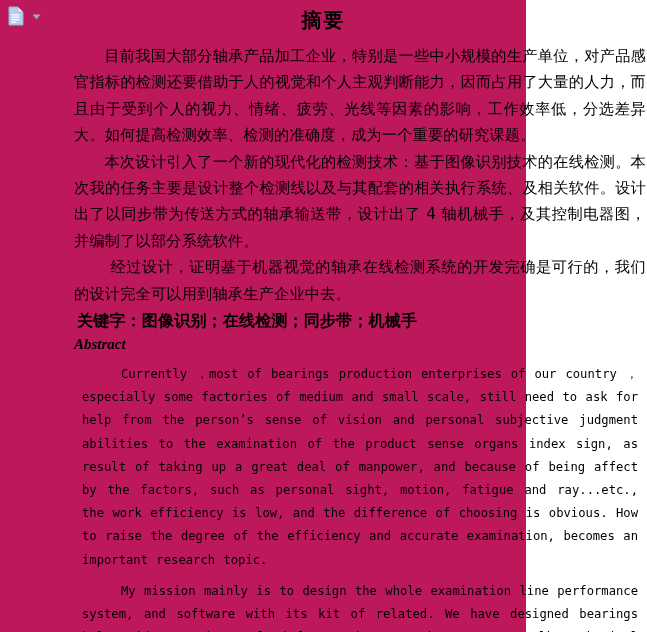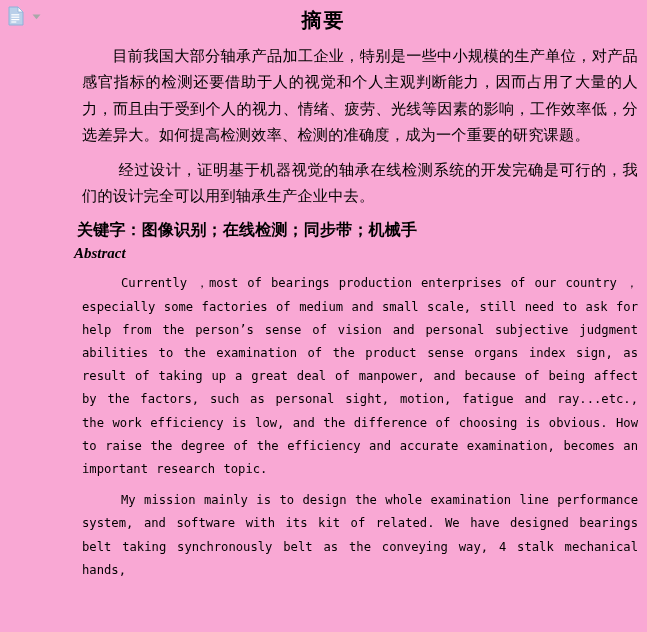--- a/index.html
+++ b/index.html
@@ -10,23 +10,23 @@
   body {
     width: 647px;
     height: 632px;
     overflow: hidden;
     font-family: "Liberation Serif", serif;
     color: #000000;
   }
 
   #page {
     position: relative;
-    width: 647px;
+    width: 526px;
     height: 632px;
-    background: #f9a8d4;
+    background: #be185d;
   }
 
   
   .doc-badge {
     position: absolute;
     left: 8px;
     top: 6px;
     display: flex;
     align-items: center;
     gap: 7px;
@@ -67,21 +67,21 @@
     margin: 0;
     padding: 0 4px 0 74px;
     width: 572px;
     box-sizing: content-box;
   }
 
   p.cn {
     font-family: "DejaVu Sans", "Liberation Sans", sans-serif;
     font-size: 15.2px;
     line-height: 26.4px;
-    margin: 8px;
+    margin: 0;
     text-align: justify;
     text-justify: inter-ideograph;
     text-indent: 2em;
     letter-spacing: 0.2px;
   }
   p.cn.first {
     margin-top: 9px;
   }
   p.cn.tight-indent {
     text-indent: 2.4em;
@@ -146,20 +146,21 @@
   </div>
 
   <div class="doc">
 
     <div class="title">摘要</div>
 
     <div class="body-block">
 
       <p class="cn first">目前我国大部分轴承产品加工企业，特别是一些中小规模的生产单位，对产品感官指标的检测还要借助于人的视觉和个人主观判断能力，因而占用了大量的人力，而且由于受到个人的视力、情绪、疲劳、光线等因素的影响，工作效率低，分选差异大。如何提高检测效率、检测的准确度，成为一个重要的研究课题。</p>
 
+      <p class="cn">本次设计引入了一个新的现代化的检测技术：基于图像识别技术的在线检测。本次我的任务主要是设计整个检测线以及与其配套的相关执行系统、及相关软件。设计出了以同步带为传送方式的轴承输送带，设计出了 4 轴机械手，及其控制电器图，并编制了以部分系统软件。</p>
 
       <p class="cn tight-indent">经过设计，证明基于机器视觉的轴承在线检测系统的开发完确是可行的，我们的设计完全可以用到轴承生产企业中去。</p>
 
       <p class="keywords">关键字：图像识别；在线检测；同步带；机械手</p>
 
       <h2 class="abstract-head">Abstract</h2>
 
       <p class="en">Currently ，most of bearings production enterprises of our country ，especially some factories of medium and small scale, still need to ask for help from the person’s sense of vision and personal subjective judgment abilities to the examination of the product sense organs index sign, as result of taking  up a great deal of manpower, and because of being affect by the factors, such as personal sight, motion, fatigue and ray...etc., the work efficiency is low, and the difference of choosing is obvious. How to raise the degree of the efficiency and accurate examination, becomes an important research topic.</p>
 
 

